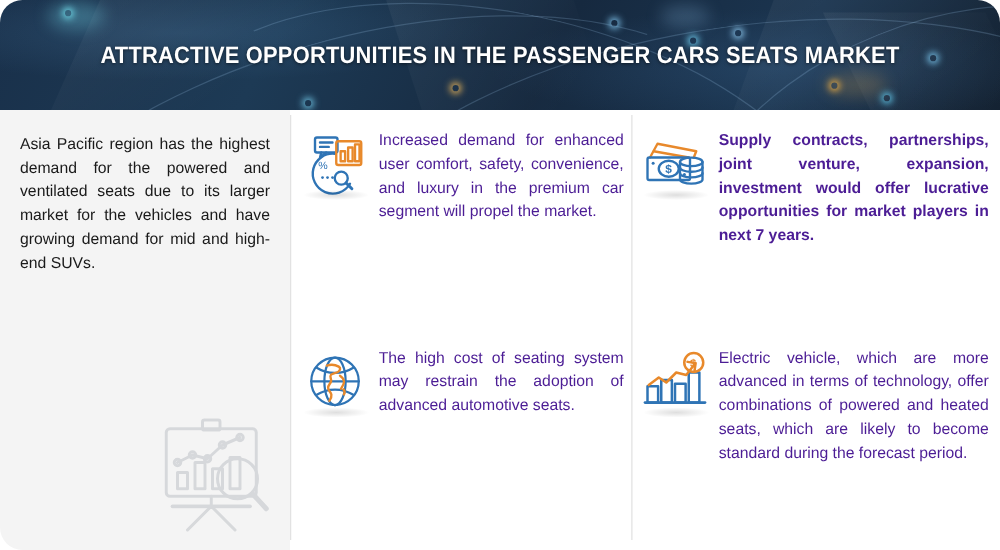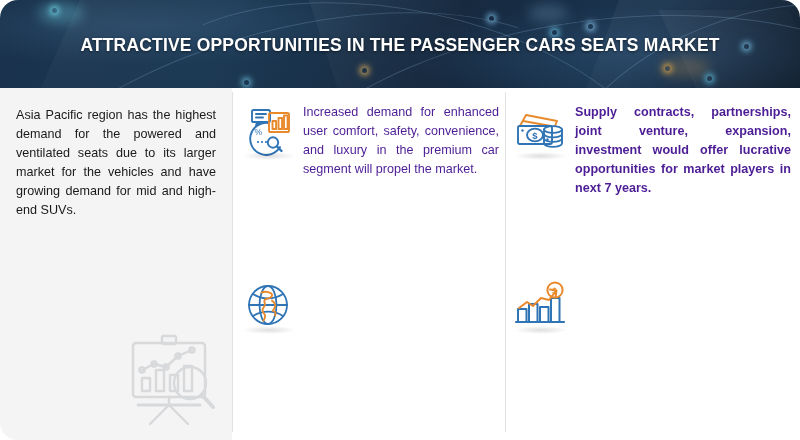--- a/index.html
+++ b/index.html
@@ -300,35 +300,37 @@
             <path d="M20.5 14.5 c3 -1 7 -0.6 9.5 0.8 c2 1.2 1 3.2 -0.5 4.2
                      c-1.8 1.2 -4.5 0.8 -5.8 2.4 c-1.2 1.5 0.6 3.2 0.2 5
                      c-0.4 2 -2.4 3 -2.4 5.2 c0 2.4 2.2 3.4 2.6 5.6
                      c0.3 1.8 -0.6 3.6 -1.6 5"></path>
             <path d="M31 22.6 c1.6 1 3 2.6 3.2 4.6 c0.2 2.2 -1.4 4 -2.4 5.8"></path>
             <path d="M33.8 33.5 c0.9 1.1 1.1 2.7 0.4 4"></path>
           </g>
         </svg>
         <div class="icon-shadow"></div>
       </div>
+      <div class="cell-text">The high cost of seating system may restrain the adoption of advanced automotive seats.</div>
     </div>
 
     <div class="cell c-r2c3">
       <div class="cell-icon">
         <svg viewBox="0 0 54 54" width="54" height="54" fill="none" stroke="#2f74b5" stroke-width="2" stroke-linecap="round" stroke-linejoin="round">
           <rect x="5" y="31" width="8.5" height="13"></rect>
           <rect x="16" y="26" width="8.5" height="18"></rect>
           <rect x="27" y="29" width="8.5" height="15"></rect>
           <rect x="38" y="20" width="8.5" height="24"></rect>
           <path d="M3 44 h48" stroke-width="2.2"></path>
           <g stroke="#e8892b">
             <polyline points="6,30 14,24 20,28 28,20 36,22 43,13"></polyline>
             <path d="M37 11.5 L43.5 12.4 L42.6 18.8"></path>
             <circle cx="42" cy="12" r="7.6"></circle>
           </g>
           <text x="39" y="15.6" font-family="Liberation Sans, sans-serif" font-size="9" font-weight="bold" fill="#e8892b" stroke="none">$</text>
         </svg>
         <div class="icon-shadow"></div>
       </div>
+      <div class="cell-text">Electric vehicle, which are more advanced in terms of technology, offer combinations of powered and heated seats, which are likely to become standard during the forecast period.</div>
     </div>
 
   </div>
 </div>
 
 </body></html>

